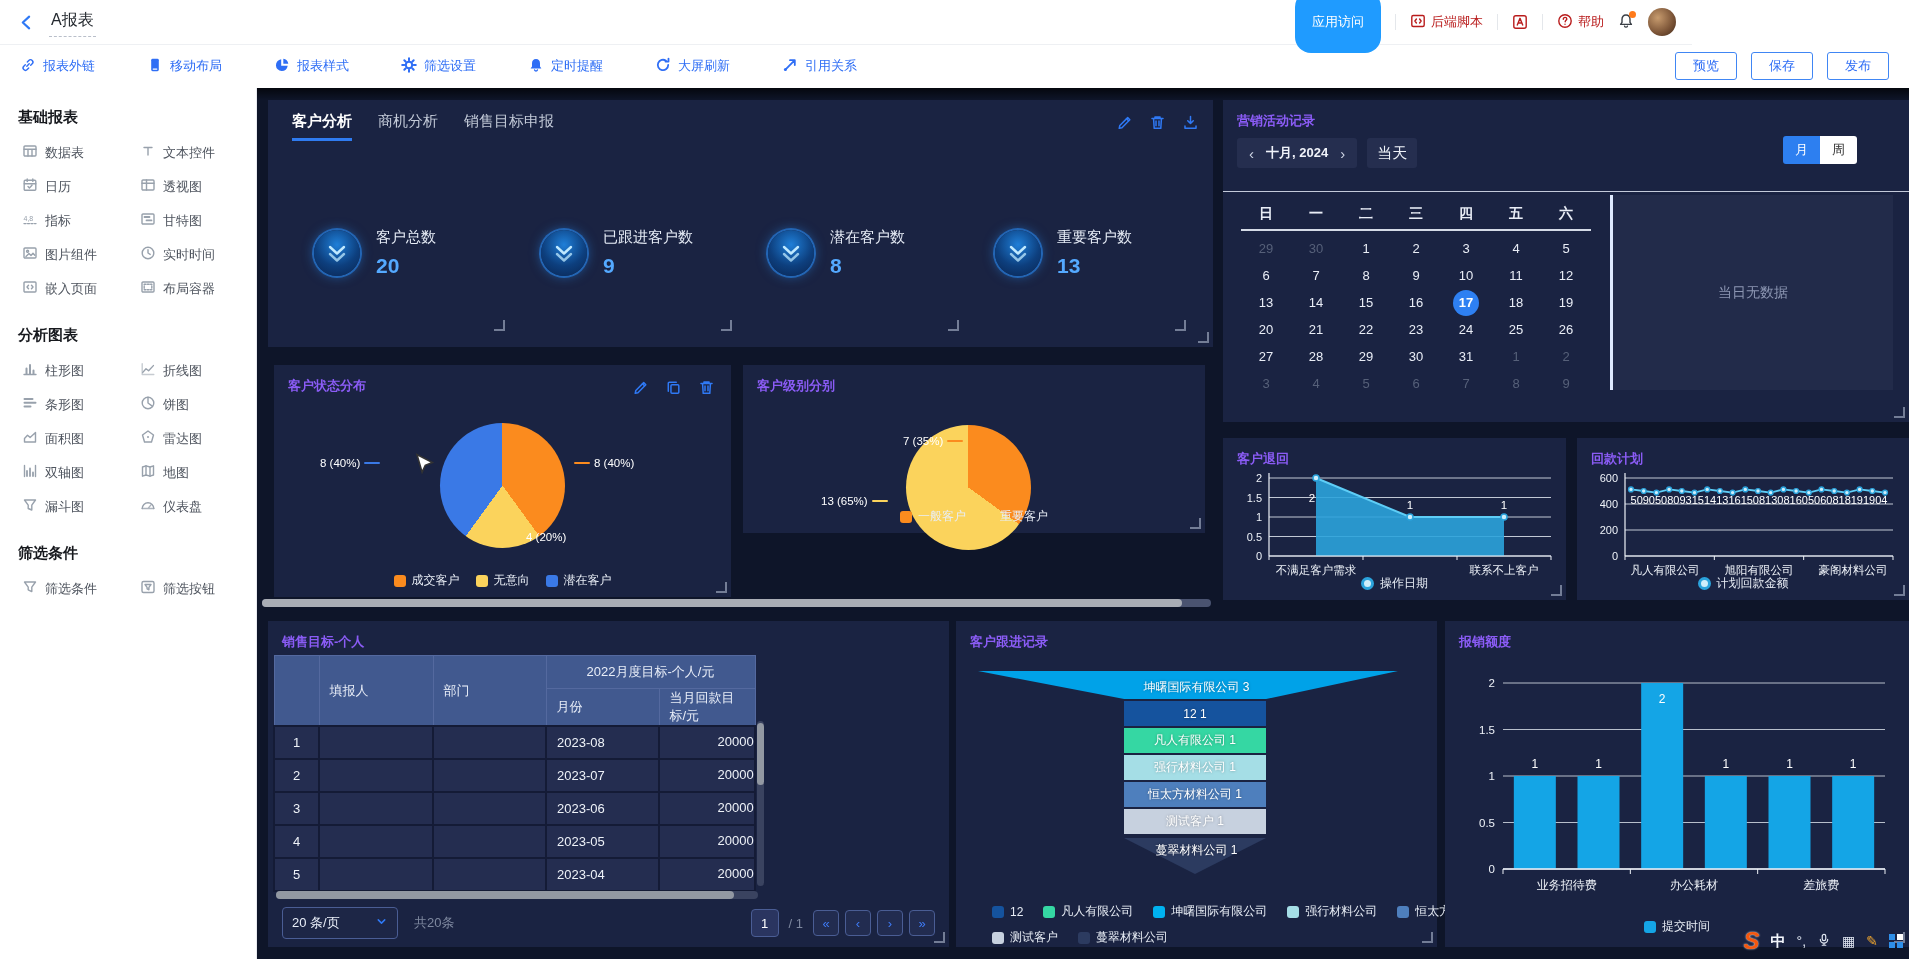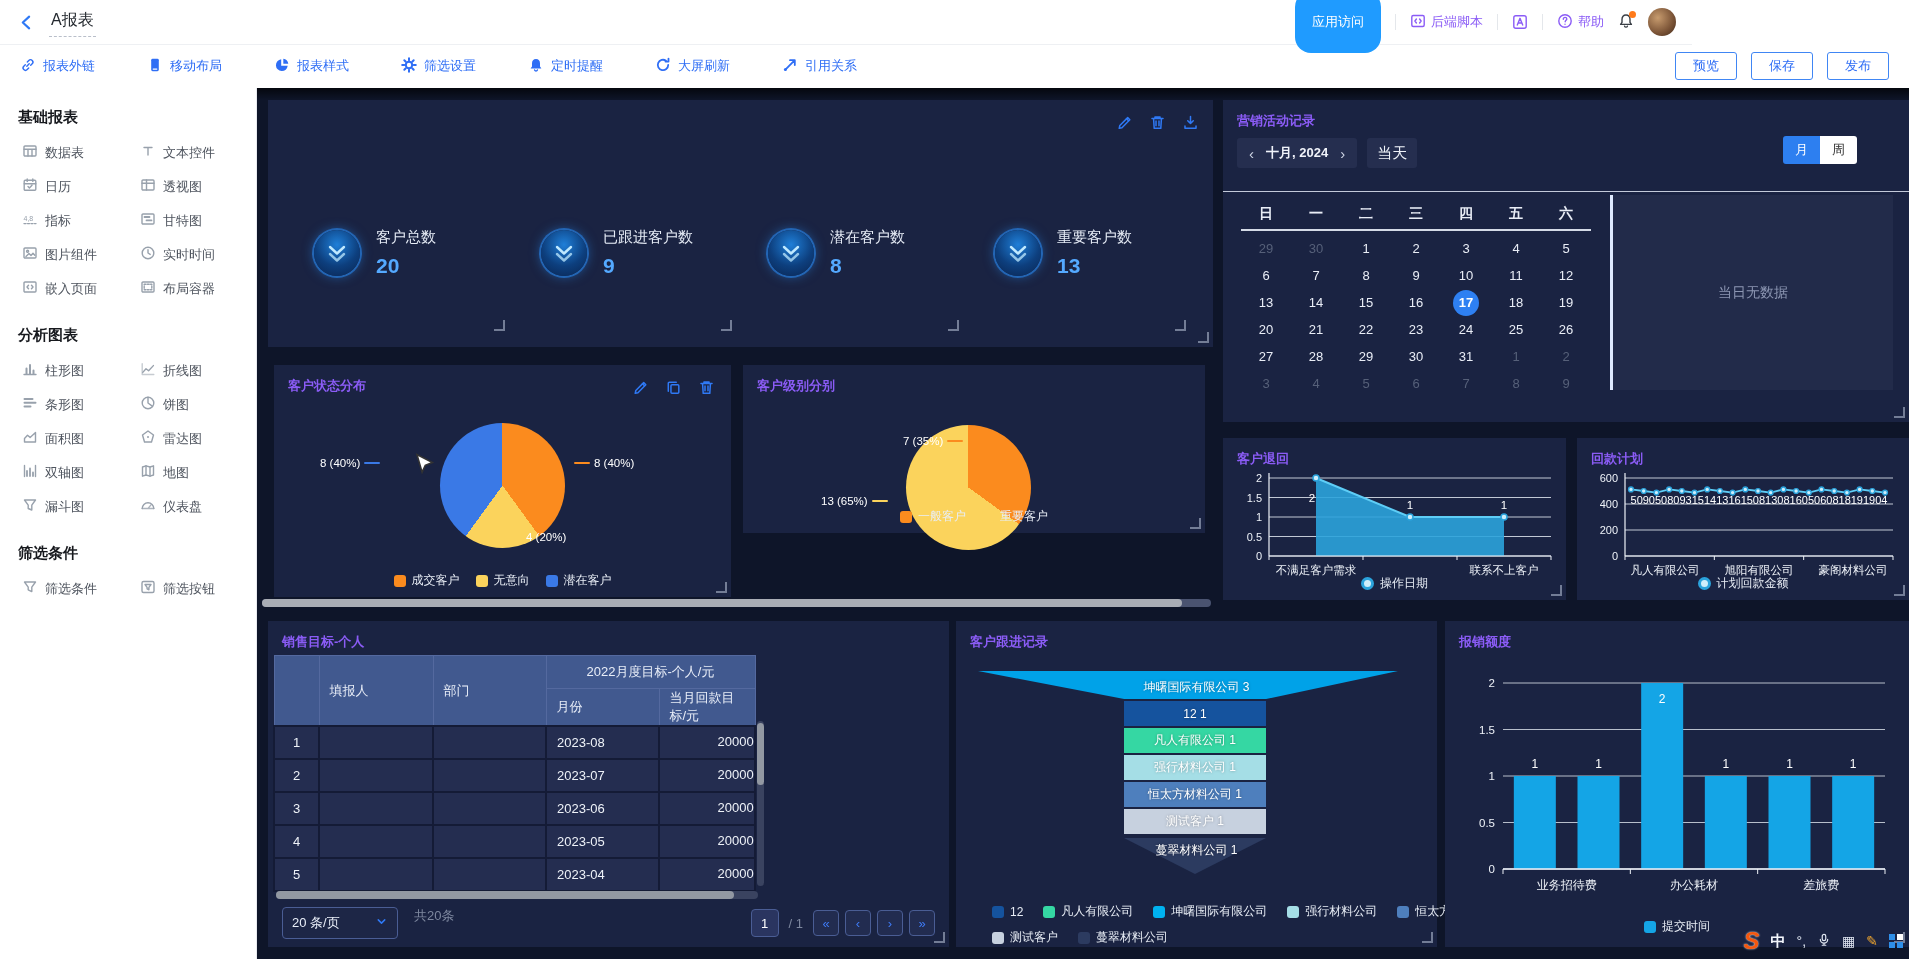--- a/index.html
+++ b/index.html
@@ -4,21 +4,21 @@
 <style>
   html,body{margin:0;padding:0;background:#fff;font-family:"Liberation Sans","DejaVu Sans",sans-serif;}
   #app{position:relative;width:1909px;height:959px;overflow:hidden;background:#fff;}
   
   #hdr{position:absolute;left:0;top:0;width:1692px;height:44px;background:#fff;border-bottom:1px solid #eef0f3;display:flex;align-items:center;z-index:30;}
   .back{margin-left:18px;color:#2f79f5;display:flex;align-items:center;cursor:pointer;}
   .doc-title{margin-left:14px;font-size:16px;color:#24292f;border-bottom:1px dashed #b9bfca;padding:2px 2px 5px 2px;}
   #hdr-right{margin-left:auto;display:flex;align-items:center;gap:14px;margin-right:16px;color:#3a3f46;font-size:13px;}
   .pill{background:#1f9bff;color:#fff;border-radius:16px;padding:22px 17px;font-size:13px;cursor:pointer;}
   .vdiv{width:1px;height:16px;background:#e4e7eb;}
-  .hitem{display:flex;gap:5px;cursor:pointer;color:#8b5cf6;}
+  .hitem{display:flex;gap:5px;cursor:pointer;color:#b91c1c;}
   .bell-wrap{position:relative;cursor:pointer;color:#3a3f46;}
   .bell-dot{position:absolute;right:-2px;top:-2px;width:7px;height:7px;border-radius:50%;background:#ff7a1a;}
   .avatar{width:28px;height:28px;border-radius:50%;background:radial-gradient(circle at 35% 35%,#c79b6e,#7a5336 60%,#40291a);cursor:pointer;}
   
   #tbar{position:absolute;left:0;top:44px;width:1909px;height:44px;background:#fff;display:flex;align-items:center;z-index:29;}
   #toolbar-items{display:flex;align-items:center;margin-left:20px;gap:52px;}
   .tb-item{display:flex;align-items:center;gap:7px;color:#2f6ef5;font-size:13px;cursor:pointer;white-space:nowrap;}
   #tbar-actions{margin-left:auto;margin-right:20px;display:flex;gap:14px;}
   .obtn{min-width:62px;height:28px;border:1px solid #4086f4;border-radius:3px;background:#fff;color:#2f6ef5;font-size:13px;display:flex;align-items:center;justify-content:center;padding:0 12px;cursor:pointer;}
   
@@ -93,21 +93,21 @@
   #sales-table th{background:#41598f;color:#e9eef8;font-weight:normal;font-size:13px;border:1px solid #54699f;height:32px;padding:0 10px;text-align:left;}
   #sales-table th.ctr{text-align:center;}
   #sales-table td{background:#242d50;border:2px solid #141b36;color:#eef2f8;font-size:13px;height:31px;padding:0 10px;overflow:hidden;}
   #sales-table td.idx{text-align:center;}
   #sales-table td.num{position:relative;}
   #sales-table td.num span{position:absolute;right:-7px;top:7px;}
   #tbl-vscroll{position:absolute;left:489px;top:100px;width:7px;height:165px;background:#3a4360;border-radius:4px;}
   #tbl-vscroll .thumb{position:absolute;left:0;top:2px;width:7px;height:62px;background:#9298a2;border-radius:4px;cursor:pointer;}
   #tbl-hscroll{position:absolute;left:8px;top:270px;width:482px;height:8px;border-radius:4px;background:#3a4360;}
   #tbl-hscroll .thumb{position:absolute;left:0;top:0;height:8px;width:458px;background:#9298a2;border-radius:4px;cursor:pointer;}
-  .tbl-footer{position:absolute;left:14px;right:14px;top:286px;display:flex;font-size:13px;color:#7e889f;}
+  .tbl-footer{position:absolute;left:14px;right:14px;top:286px;display:flex;align-items:center;font-size:13px;color:#7e889f;}
   .psize{display:flex;align-items:center;justify-content:space-between;width:96px;height:30px;border:1px solid #4a5d94;border-radius:4px;color:#e9eef8;padding:0 9px;cursor:pointer;background:#1d2646;}
   .psize .chv{color:#2f79f5;}
   .total-txt{margin-left:16px;}
   .pg-group{margin-left:auto;display:flex;align-items:center;gap:6px;}
   .pg-cur{width:26px;height:26px;border:1px solid #4a5d94;border-radius:4px;background:#2a3560;color:#fff;display:flex;align-items:center;justify-content:center;cursor:pointer;}
   .pg-sep{margin:0 4px;color:#7e889f;}
   .pg-btn{width:24px;height:24px;border:1px solid #4a5d94;border-radius:4px;background:#222c50;color:#3f7bf6;display:flex;align-items:center;justify-content:center;font-size:13px;cursor:pointer;}
   
   .f-step{position:absolute;display:flex;align-items:center;justify-content:center;}
   .f-lbl{position:absolute;left:0;right:0;text-align:center;font-size:12px;color:#fff;white-space:nowrap;text-shadow:0 0 3px rgba(0,0,0,.35);}
@@ -391,20 +391,25 @@
               </svg></span>
             <span>筛选按钮</span>
           </div>
         </div>
       </div>
     </div>
 
   <div id="canvas">
 
     <div class="panel" id="p-tab">
+      <div id="tabs">
+          <span class="tab active">客户分析</span>
+          <span class="tab">商机分析</span>
+          <span class="tab">销售目标申报</span>
+        </div>
       <div class="icon-row" id="tab-actions">
         <span class="icbtn icph">
             <svg viewBox="0 0 16 16" width="17" height="17" fill="none" stroke="currentColor" stroke-width="1.4" stroke-linecap="round" stroke-linejoin="round">
               <path d="M3 13.5l.6-2.7L11 3.4l2 2L5.6 13 3 13.5Z"></path>
               <path d="M9.9 4.5l1.9 1.9"></path>
             </svg>
           </span>
         <span class="icbtn icph">
             <svg viewBox="0 0 16 16" width="17" height="17" fill="none" stroke="currentColor" stroke-width="1.4" stroke-linecap="round" stroke-linejoin="round">
               <path d="M2.8 4.3h10.4M5.6 4.3V2.9h4.8v1.4M4.3 4.3l.6 9.2h6.2l.6-9.2M6.6 6.6v4.4M9.4 6.6v4.4"></path>

